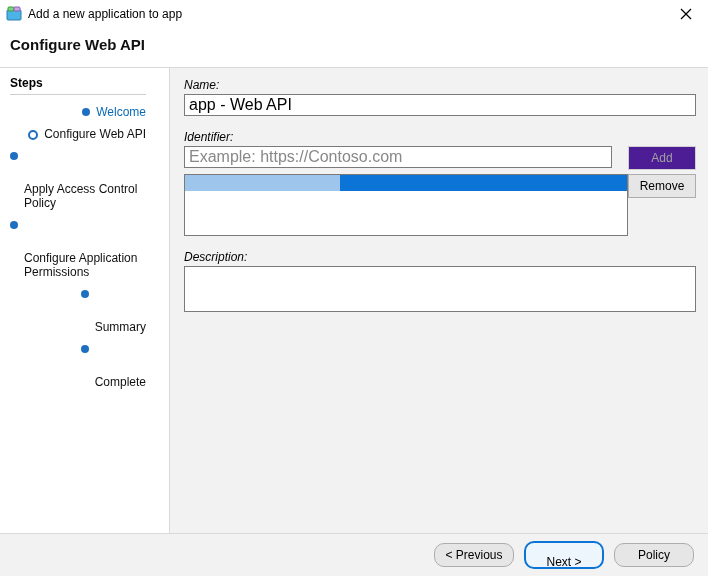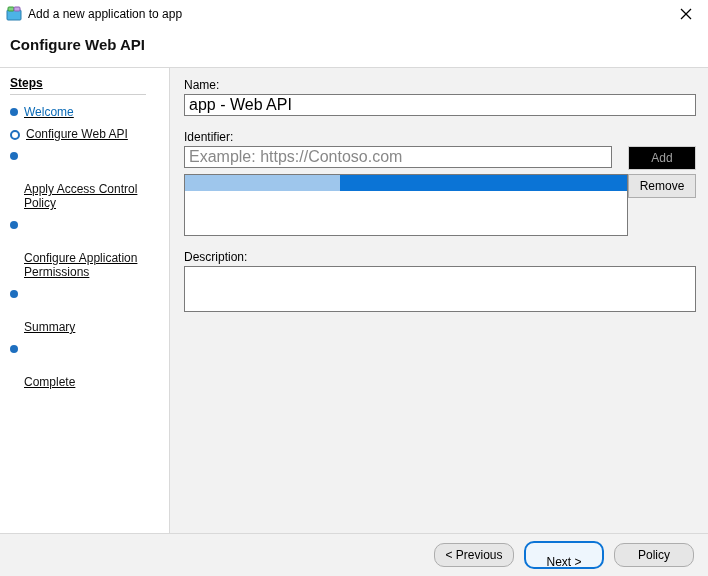--- a/index.html
+++ b/index.html
@@ -60,36 +60,36 @@
     flex: 1 1 auto;
     min-height: 0;
     background: #f2f2f2;
   }
   .steps-panel {
     width: 170px;
     box-sizing: border-box;
     padding: 8px 23px 8px 10px;
     background: #ffffff;
     border-right: 1px solid #d9d9d9;
-    text-decoration: underline;
   }
   .steps-title {
     font-weight: bold;
     font-size: 12px;
     padding-bottom: 4px;
     border-bottom: 1px solid #cfcfcf;
     margin-bottom: 6px;
   }
   .step-item {
     display: flex;
     align-items: flex-start;
     gap: 6px;
     padding: 4px 0;
     line-height: 14px;
     cursor: pointer;
+    justify-content: flex-end;
   }
   .step-bullet {
     width: 8px; height: 8px; border-radius: 50%;
     background: #1e6fbf;
     margin-top: 3px;
     flex: 0 0 auto;
   }
   .step-item.current .step-bullet {
     background: #ffffff;
     border: 2px solid #1e6fbf;
@@ -104,20 +104,21 @@
     padding: 10px 12px 10px 14px;
     background: #f2f2f2;
     display: flex;
     flex-direction: column;
     overflow: hidden;
   }
   .field-label {
     font-size: 12px;
     margin-bottom: 2px;
     color: #000;
+    font-style: italic;
   }
   input[type=text], textarea {
     width: 100%;
     box-sizing: border-box;
     border: 1px solid #7a7a7a;
     background: #ffffff;
     font-family: inherit;
     font-size: 16px;
     padding: 3px 4px;
     outline: none;
@@ -164,21 +165,21 @@
     border: 1px solid #adadad;
     background: #e6e6e6;
     font-family: inherit;
     font-size: 12px;
     cursor: pointer;
     box-sizing: border-box;
     padding: 0 6px;
   }
   button.win-btn:disabled {
     color: #a0a0a0;
-    background: #000000;
+    background: #4c1d95;
     border-color: #d0d0d0;
     cursor: default;
   }
   button.win-btn.primary {
     border: 2px solid #0b74d6;
     background: #eef6fd;
     padding: 12px 4px;
   }
 
   .description-block textarea {

